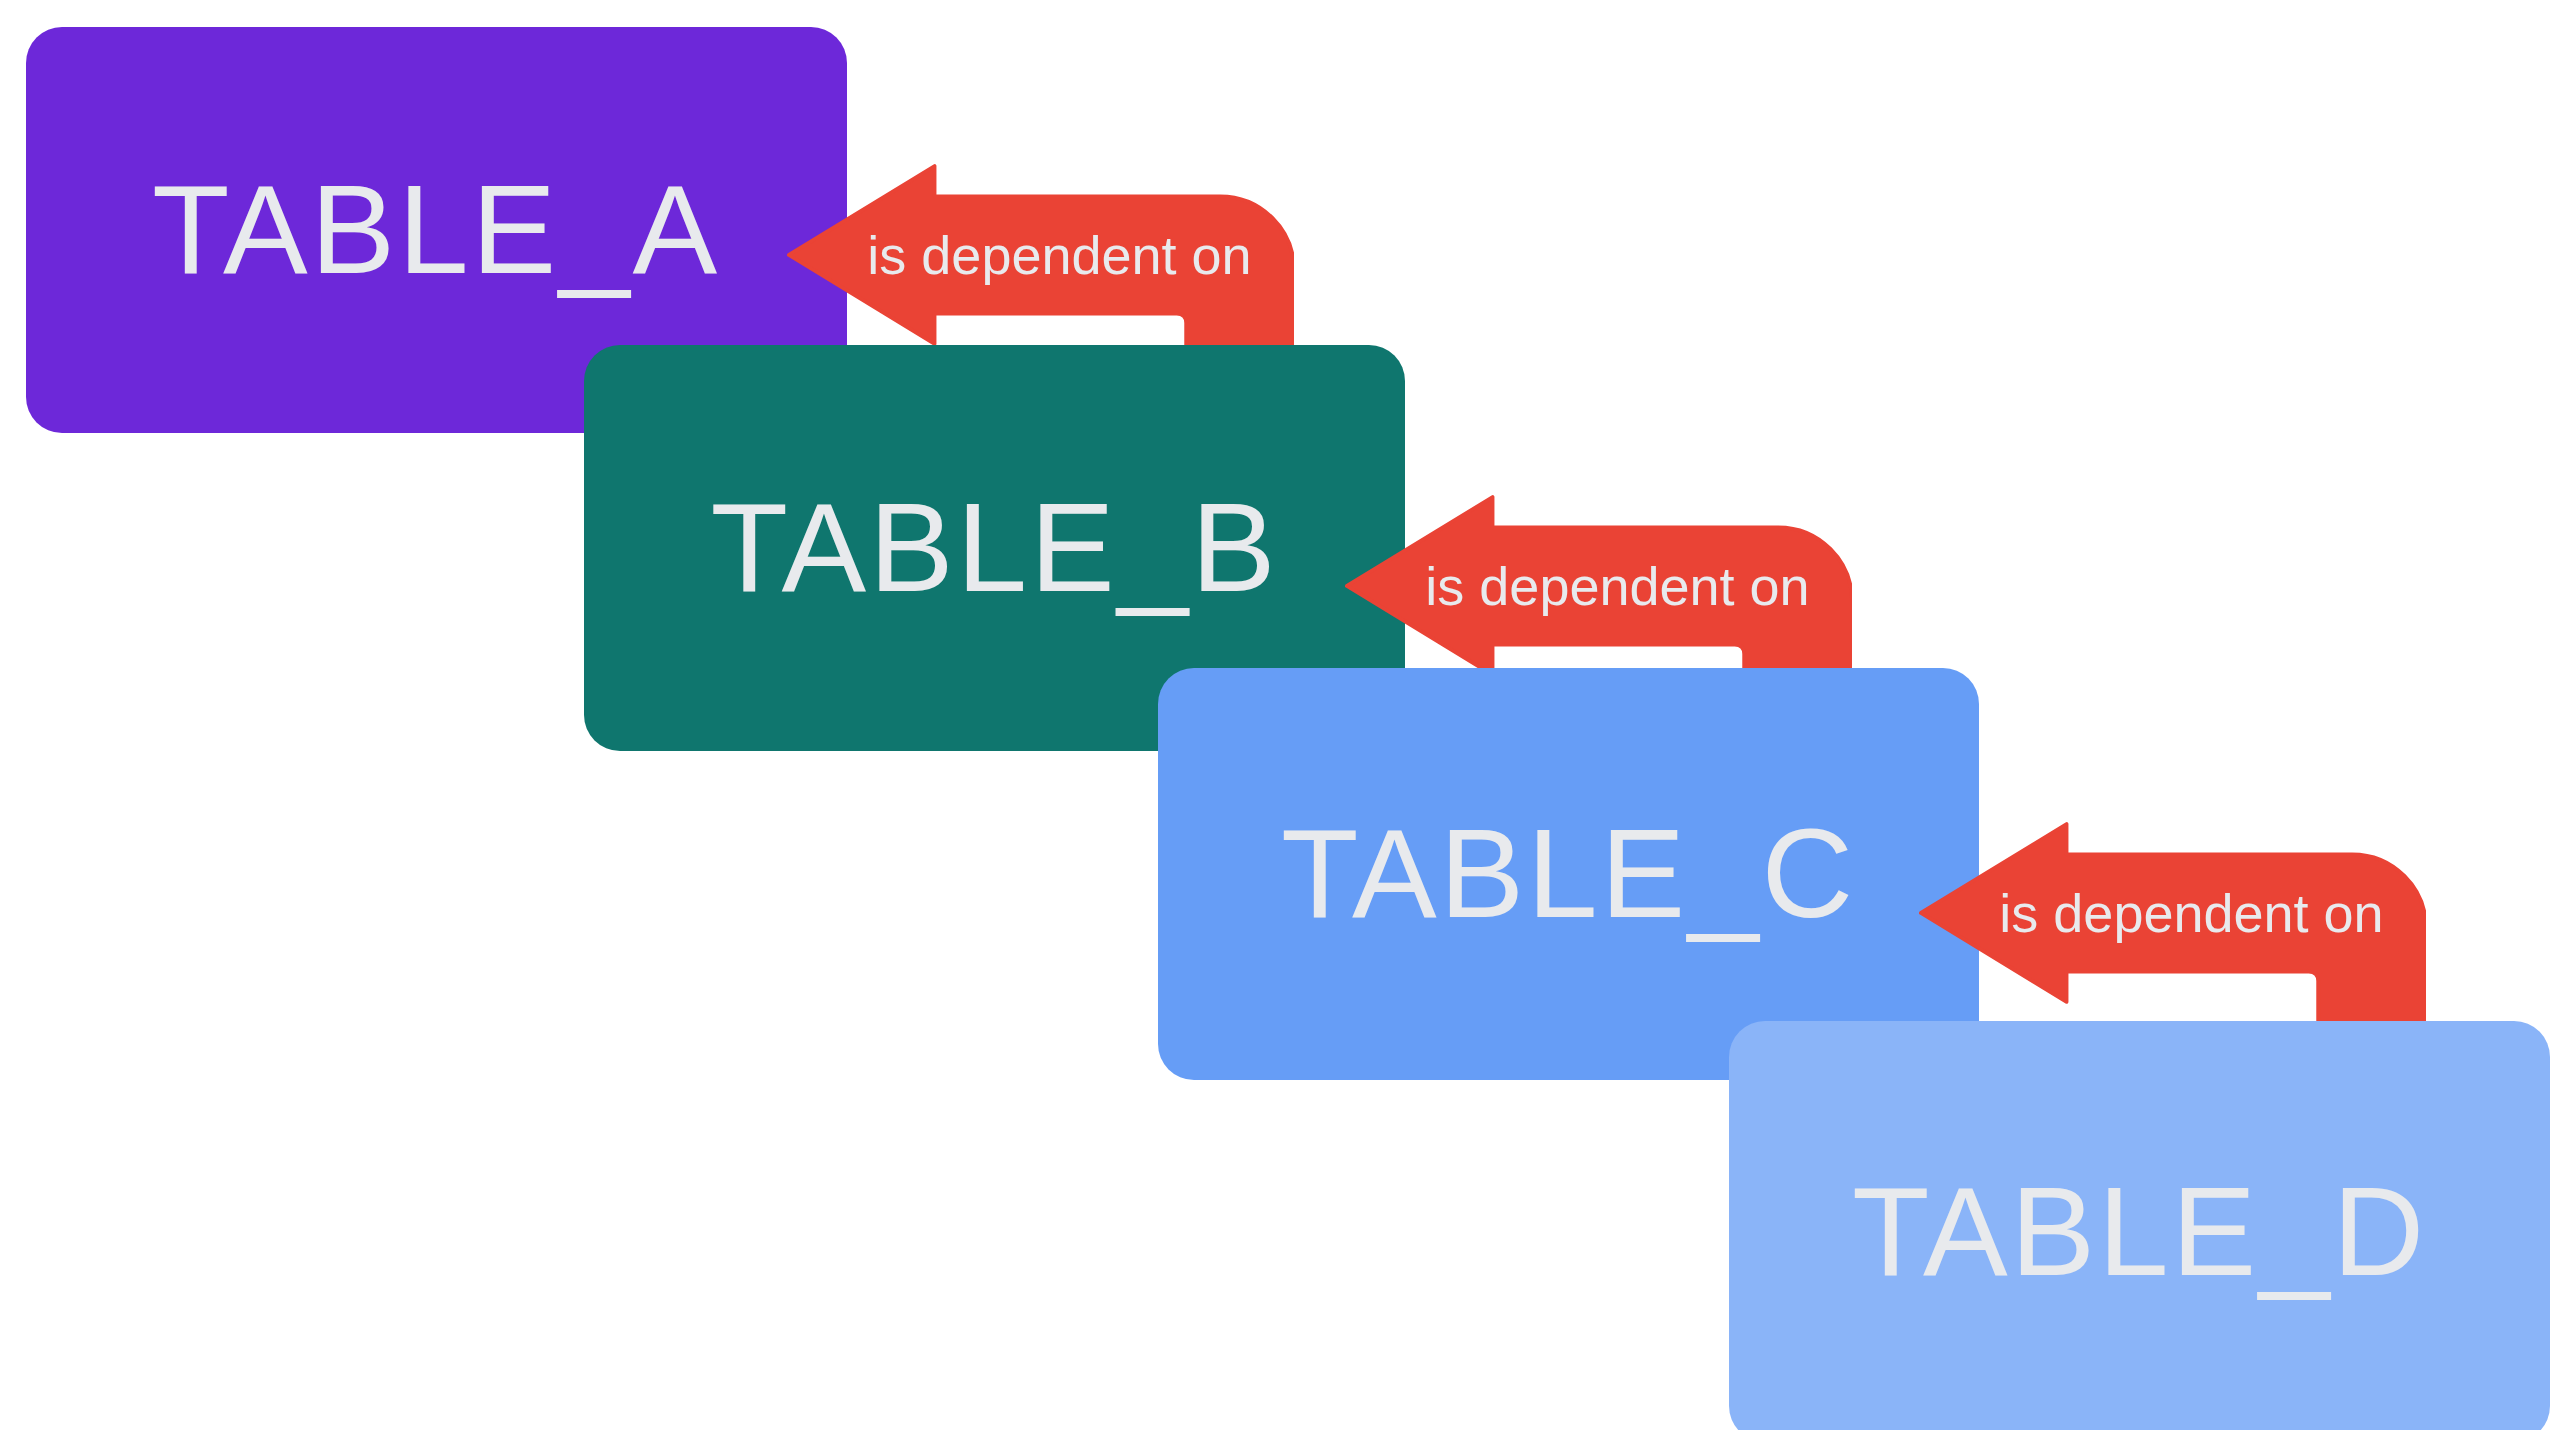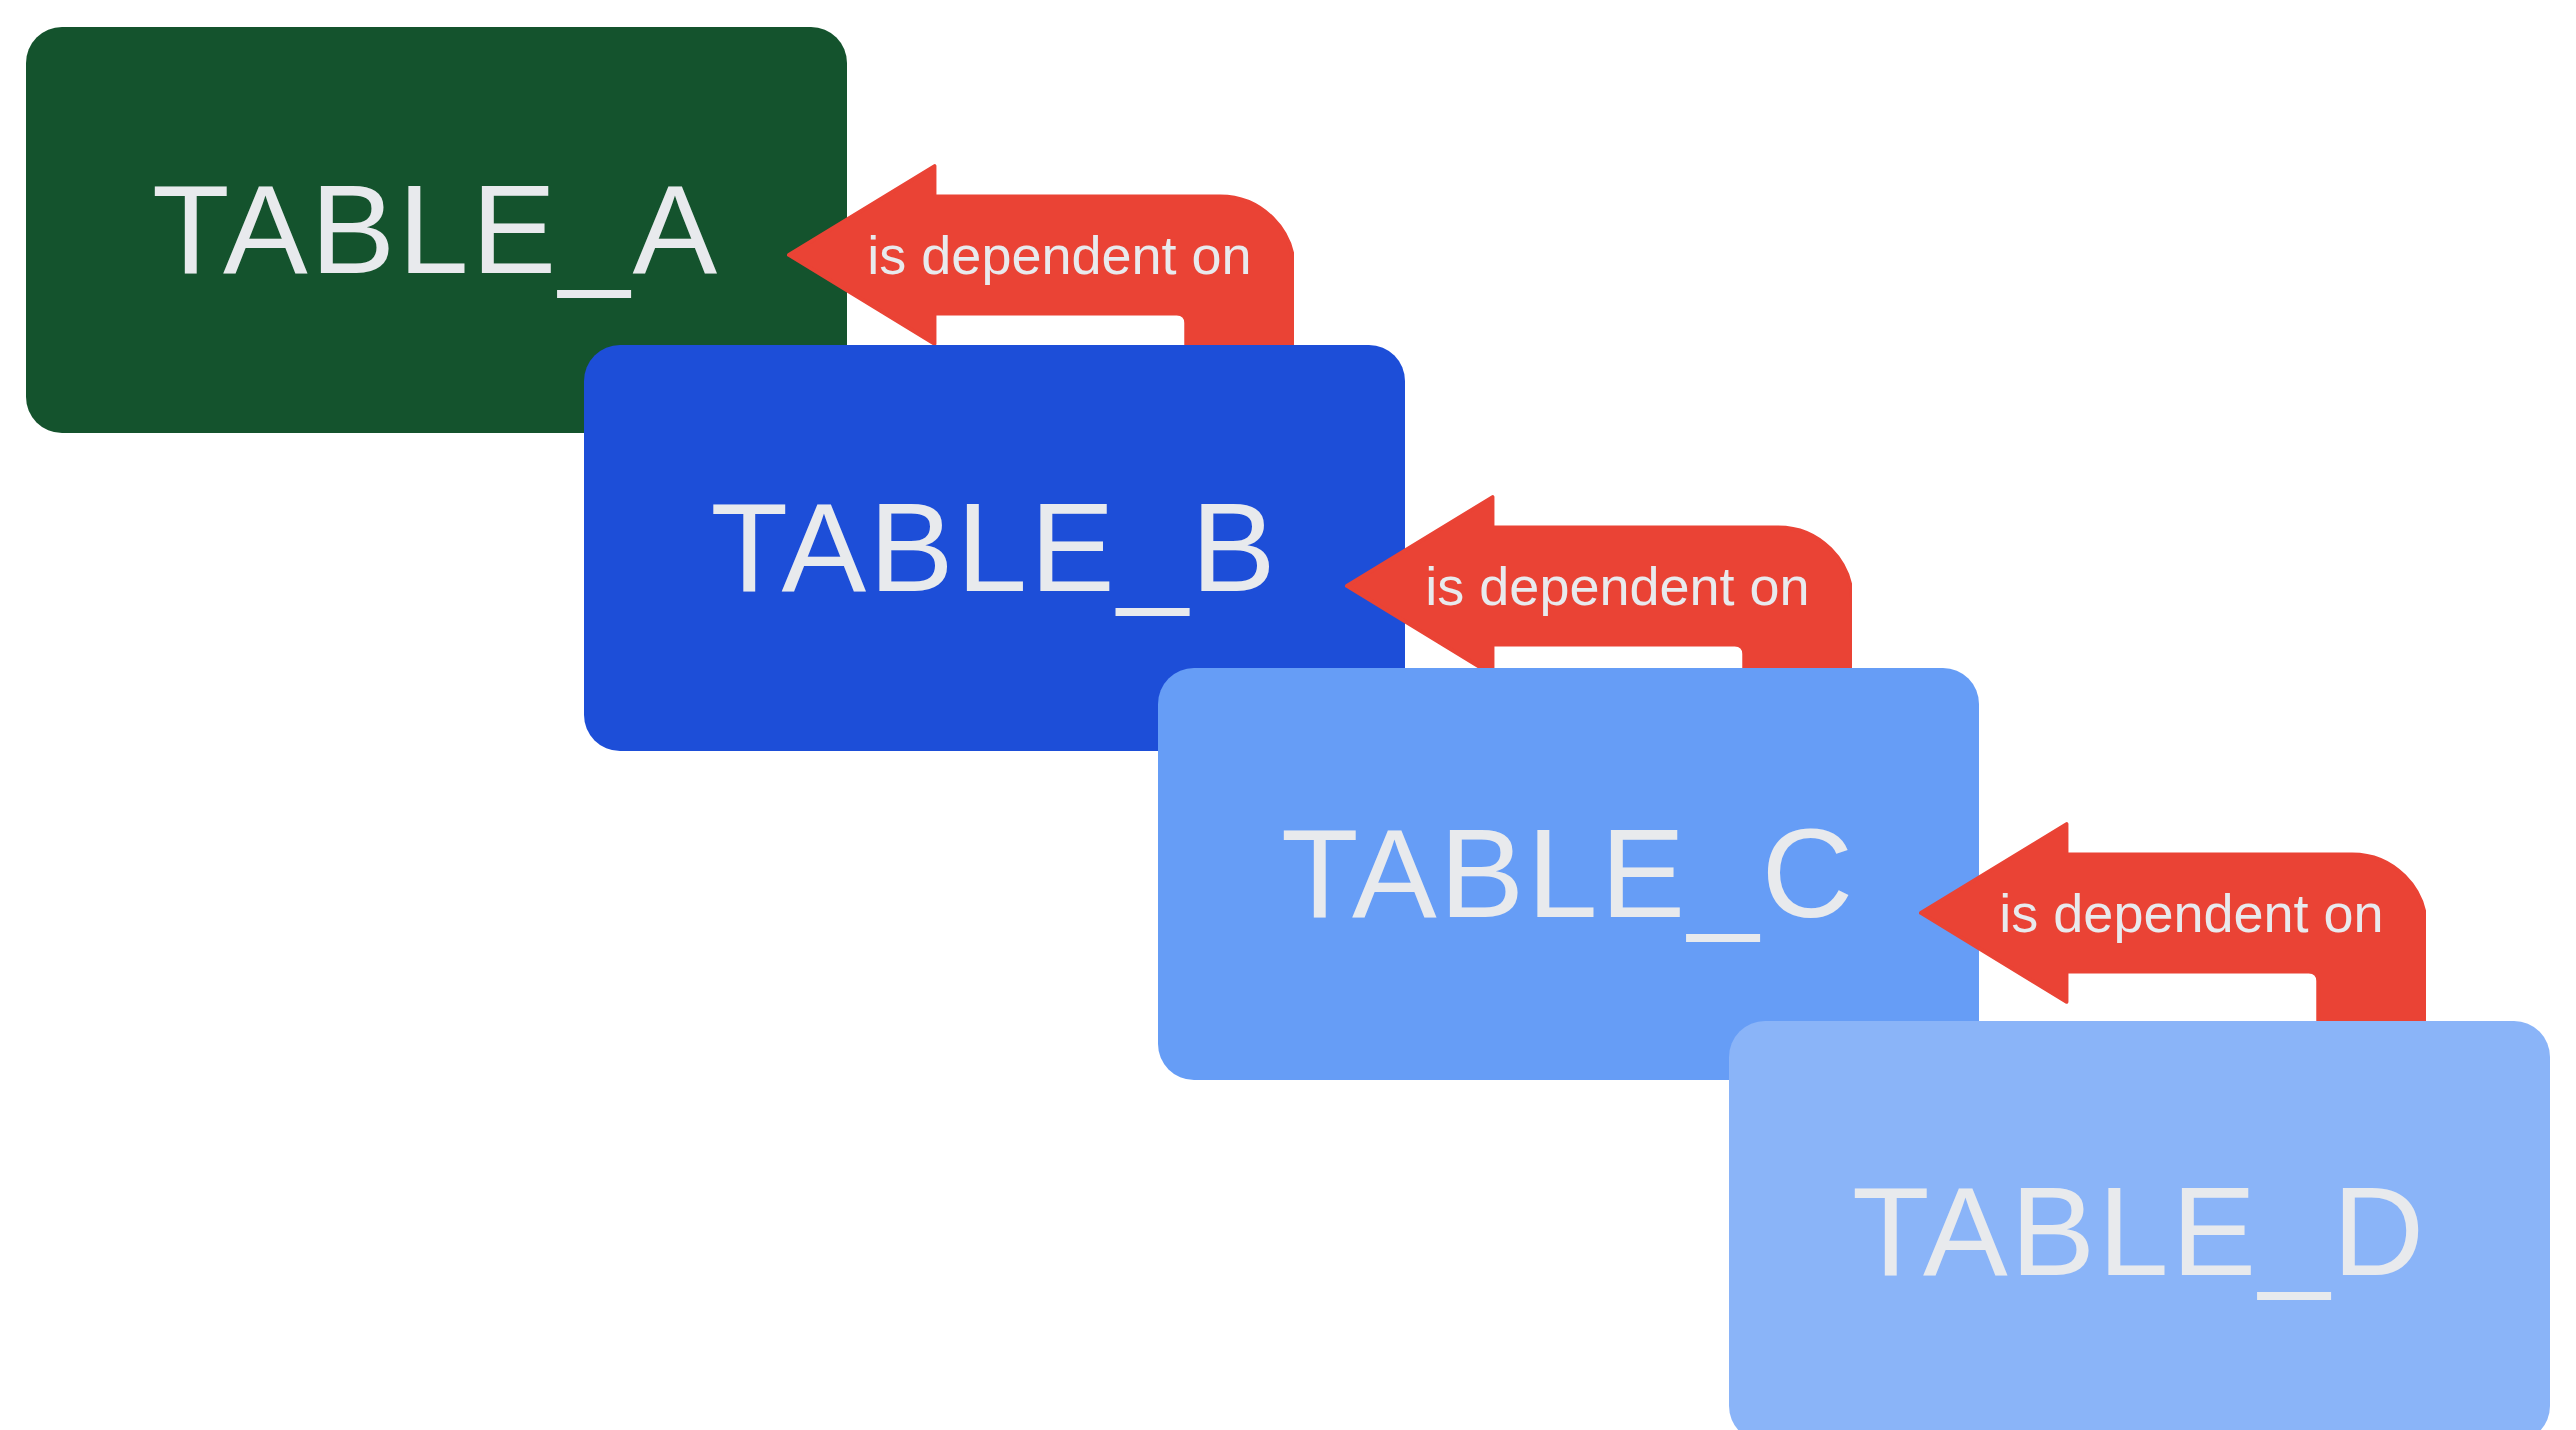--- a/index.html
+++ b/index.html
@@ -64,32 +64,32 @@
     font-size: 54px;
     font-weight: 400;
     white-space: nowrap;
   }
 </style>
 </head>
 <body>
 
 <div class="canvas">
 
-  <div class="table-box box-a" style="background: #14532d;">
+  <div class="table-box box-a" style="background: #6d28d9;">
     <span class="table-label">TABLE_A</span>
   </div>
 
   <div class="dep-arrow arrow-1">
     <svg viewBox="0 0 536 210" xmlns="http://www.w3.org/2000/svg" aria-hidden="true">
       <path d="M 2 96 L 156 2 L 156 34 L 458 34 A 78 78 0 0 1 536 112 L 536 210 L 422 210 L 422 168 Q 422 158 412 158 L 156 158 L 156 190 Z" stroke-width="4" stroke-linejoin="round" fill="#EA4335" stroke="#EA4335"></path>
     </svg>
     <span class="arrow-label">is dependent on</span>
   </div>
 
-  <div class="table-box box-b" style="background: #1d4ed8;">
+  <div class="table-box box-b" style="background: #0f766e;">
     <span class="table-label">TABLE_B</span>
   </div>
 
   <div class="dep-arrow arrow-2">
     <svg viewBox="0 0 536 210" xmlns="http://www.w3.org/2000/svg" aria-hidden="true">
       <path d="M 2 96 L 156 2 L 156 34 L 458 34 A 78 78 0 0 1 536 112 L 536 210 L 422 210 L 422 168 Q 422 158 412 158 L 156 158 L 156 190 Z" stroke-width="4" stroke-linejoin="round" fill="#EA4335" stroke="#EA4335"></path>
     </svg>
     <span class="arrow-label">is dependent on</span>
   </div>
 

